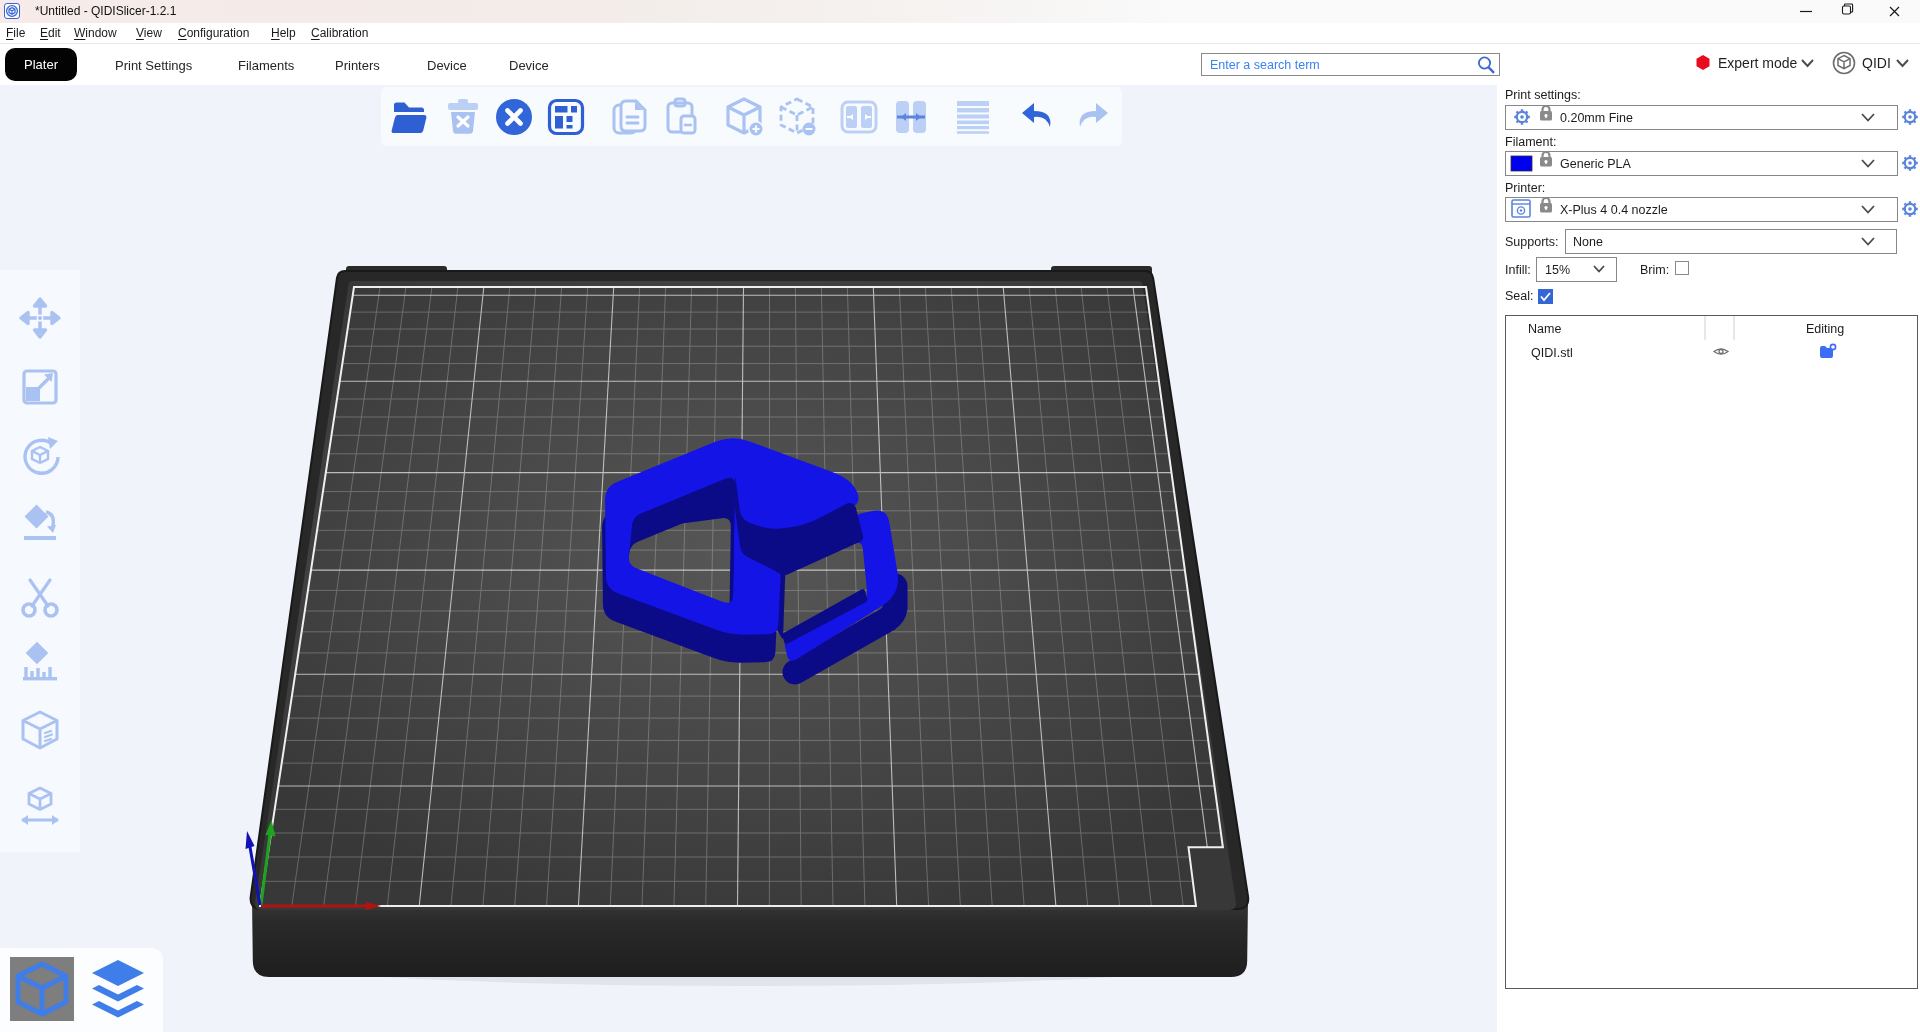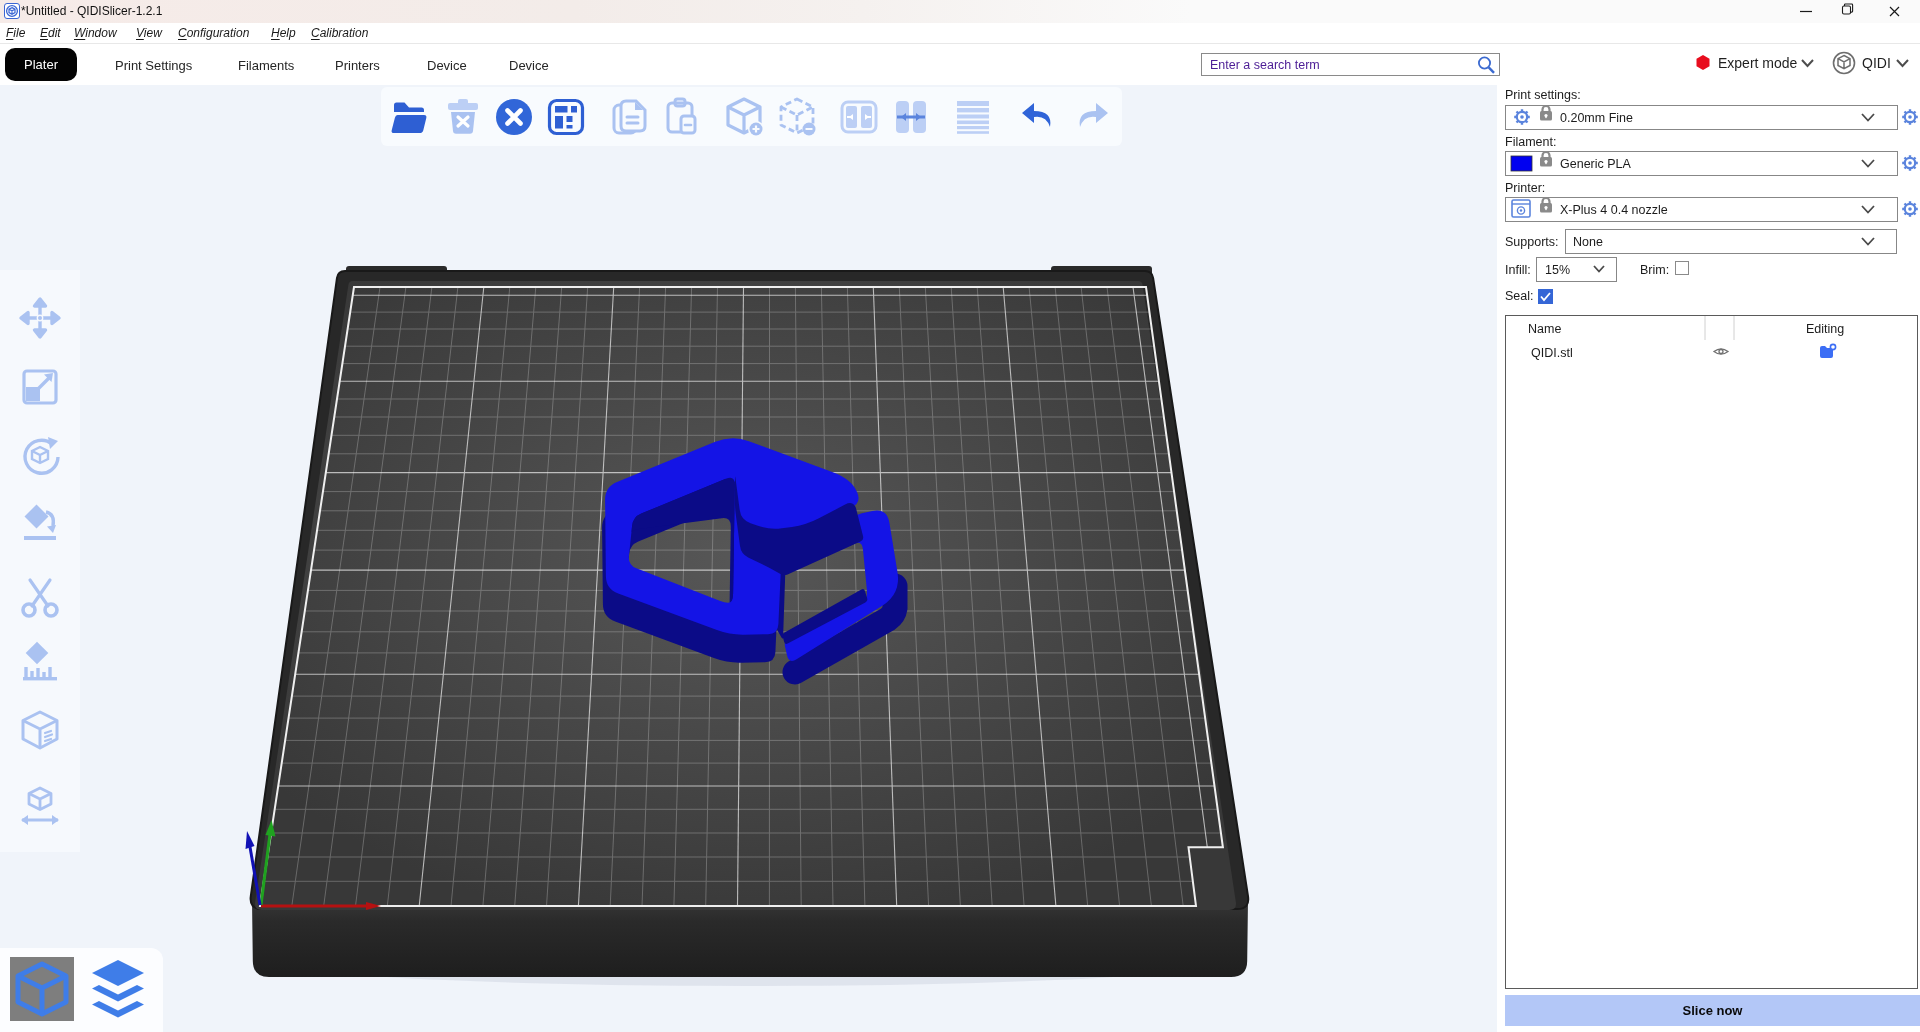--- a/index.html
+++ b/index.html
@@ -1,35 +1,35 @@
 <!DOCTYPE html>
 <html><head>
 <meta charset="utf-8">
 <style>
 * { margin:0; padding:0; box-sizing:border-box; }
 html,body { width:1920px; height:1032px; overflow:hidden; font-family:"Liberation Sans",sans-serif; background:#fff; }
 #titlebar { position:absolute; left:0; top:0; width:1920px; height:23px;
   background:linear-gradient(90deg,#f6ebe8 0%,#f3ece9 30%,#f5f1ef 45%,#fafafa 62%,#fafafa 100%); }
-#titlebar .ttext { position:absolute; left:21px; top:4px; font-size:12px; color:#111;text-align:right; }
+#titlebar .ttext { position:absolute; left:35px; top:4px; font-size:12px; color:#111;text-align:right; }
 #appicon { position:absolute; left:4px; top:3px; width:16px; height:16px; border:1px solid #3b66d4; border-radius:3px; background:#fff; }
-#menubar { position:absolute; left:0; top:23px; width:1920px; height:21px; background:#fff; border-bottom:1px solid #e8e8e8;font-style:italic;}
+#menubar { position:absolute; left:0; top:23px; width:1920px; height:21px; background:#fff; border-bottom:1px solid #e8e8e8;}
 #menubar span { position:absolute; top:3px; font-size:12px; color:#1a1a1a; }
 #menubar u { text-decoration-thickness:1px; text-underline-offset:2px; }
 #tabbar { position:absolute; left:0; top:44px; width:1920px; height:41px; background:#fff; }
 .tab { position:absolute; top:14px; font-size:13px; color:#262626;margin-left:12px; }
 #platertab { position:absolute; left:5px; top:4px; width:72px; height:33px; background:#030303; color:#fff;
   border-radius:10px; font-size:13px; text-align:center; line-height:33px; }
 #viewport { position:absolute; left:0; top:85px; width:1497px; height:947px; background:#f0f4fa; }
 #sidebar { position:absolute; left:1497px; top:85px; width:352px; height:947px; background:#fff; }
 #toptools { position:absolute; left:381px; top:87px; width:741px; height:59px; background:#f8fbfe; border-radius:6px; }
 #lefttools { position:absolute; left:0px; top:270px; width:80px; height:582px; background:#f6f9fd; }
 #viewbtns { position:absolute; left:0px; top:948px; width:163px; height:84px; background:#fcfdff; border-radius:0 12px 0 0; }
 #scene { position:absolute; left:0; top:0; width:1440px; height:1032px; }
 .searchbox { position:absolute; left:1201px; top:9px; width:299px; height:23px; border:1px solid #8a8a8a; background:#fff; }
-.searchbox .ph { position:absolute; left:8px; top:4px; font-size:12.5px; color:#4c1d95; }
+.searchbox .ph { position:absolute; left:8px; top:4px; font-size:12.5px; color:#3b82f6; }
 .slice { position:absolute; left:1505px; top:995px; width:415px; height:31px; background:#b3c7f7; color:#0a0a0a;
   font-weight:bold; font-size:13px; text-align:center; line-height:31px; }
 </style>
 </head>
 <body>
 <div id="viewport"></div>
 <div id="scene"><svg width="1440" height="1032" viewBox="0 0 1440 1032">
 <defs>
 <radialGradient id="bedlight" cx="0.5" cy="0.44" r="0.60">
   <stop offset="0" stop-color="#575757"></stop>
@@ -418,13 +418,13 @@
 <text x="1806" y="333" font-size="12.5" fill="#1c1c1c">Editing</text>
 <text x="1531" y="357" font-size="12.5" fill="#1c1c1c">QIDI.stl</text>
 <g transform="translate(1713,345)">
         <path d="M1 6.5 Q8 1.2 15 6.5 Q8 11.8 1 6.5 Z" fill="none" stroke="#707070" stroke-width="1.3"></path>
 <circle cx="8" cy="6.5" r="2.0" fill="none" stroke="#707070" stroke-width="1.3"></circle>
       </g>
 <g transform="translate(1820,344)">
         <path d="M0 4 q0-2 2-2 h3 l2 2 h4 q2 0 2 2 v6 q0 2 -2 2 h-9 q-2 0-2-2 z" fill="#3c6ef5"></path>
 <circle cx="13" cy="3" r="2.6" fill="#fff" stroke="#3c6ef5" stroke-width="1.6"></circle>
       </g>
-</svg><div class="slice" style="left:8px;top:910px;width:415px">Slice now</div></div>
+</svg></div>
 
 </body></html>

